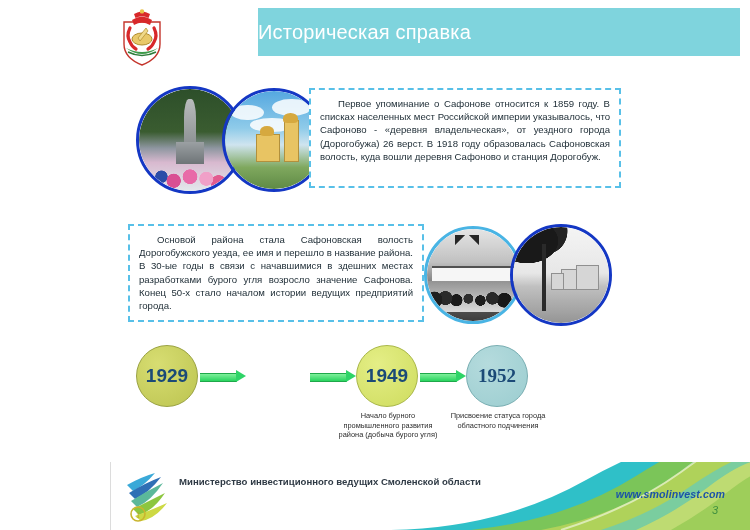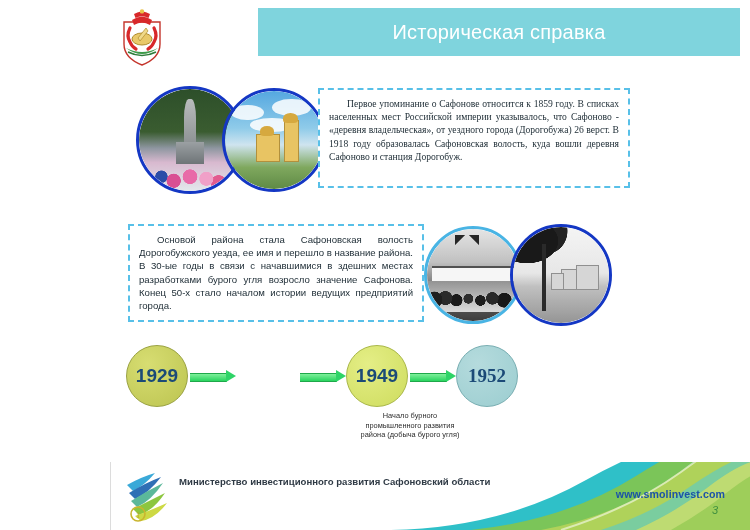--- a/index.html
+++ b/index.html
@@ -16,21 +16,21 @@
   .org-name{
     position:absolute;left:170px;top:10px;width:95px;
     font-size:9.5px;line-height:11.6px;color:#2f7fa8;
   }
   .title-bar{
     position:absolute;left:258px;top:8px;width:482px;height:48px;
     background:#7fd4dd;
   }
   .title-bar span{
     display:block;color:#ffffff;font-size:20px;line-height:48px;
-    text-align:center;letter-spacing:.2px;
+    text-align:left;letter-spacing:.2px;
   }
 
   
   .photo-pair{position:absolute;}
   .pcircle{
     position:absolute;border-radius:50%;overflow:hidden;
     box-sizing:border-box;
   }
   .pc-ring-dark{border:3px solid #1437c4;}
   .pc-ring-light{border:3px solid #49b4e4;}
@@ -118,21 +118,21 @@
   .textbox{
     position:absolute;box-sizing:border-box;
     border:2px dashed #58c0e8;background:#ffffff;
     padding:7px 9px 6px 9px;
     font-size:9.6px;line-height:13.2px;color:#1b2a33;
     text-align:justify;
   }
   .textbox p{margin:0;text-indent:18px;}
 
   
-  .timeline{position:absolute;left:108px;top:345px;width:470px;height:110px;}
+  .timeline{position:absolute;left:118px;top:345px;width:470px;height:110px;}
   .tl-node{position:absolute;top:0;}
   .tl-circle{
     width:62px;height:62px;border-radius:50%;
     display:flex;align-items:center;justify-content:center;
     font-size:19px;font-weight:bold;color:#1b4a77;
     box-sizing:border-box;
   }
   .c-olive {background:radial-gradient(circle at 35% 30%,#d7dd72,#bcc450);border:1px solid #9aa243;}
   .c-blue  {background:radial-gradient(circle at 35% 30%,#6ad6f5,#3cc5ef);border:1px solid #2a9dc4;}
   .c-lime  {background:radial-gradient(circle at 35% 30%,#e4ee86,#cedc5e);border:1px solid #a9b749;}
@@ -160,21 +160,21 @@
     background:#ffffff;border-left:1px solid #dcdcdc;overflow:hidden;
   }
   .min-logo{position:absolute;left:10px;top:7px;width:54px;height:54px;}
   .min-name{
     position:absolute;left:68px;top:14px;
     font-size:9.6px;line-height:12px;color:#2f3a45;font-weight:bold;
   }
   .footer-art{position:absolute;right:0;top:-34px;width:400px;height:102px;}
   .site-url{
     position:absolute;right:26px;top:26px;
-    font-size:10.6px;font-weight:bold;color:#1b53a8;letter-spacing:.1px;
+    font-size:10.6px;font-weight:bold;color:#1b53a8;letter-spacing:.1px;font-style:italic;
   }
   .page-num{
     position:absolute;right:33px;top:42px;
     font-size:11px;font-style:italic;color:#3f8f3f;
   }
 </style>
 </head>
 <body>
 
 <div class="slide">
@@ -212,21 +212,21 @@
         <div class="cloud" style="left:48%;top:8%;width:40%;height:18%;"></div>
         <div class="cloud" style="left:26%;top:28%;width:44%;height:14%;"></div>
         <div class="tower" style="left:60%;top:30%;width:13%;height:40%;"></div>
         <div class="dome" style="left:59%;top:22%;width:15%;height:11%;"></div>
         <div class="tower" style="left:32%;top:44%;width:22%;height:26%;"></div>
         <div class="dome" style="left:36%;top:36%;width:14%;height:10%;"></div>
       </div>
     </div>
   </div>
 
-  <div class="textbox" style="left:318px;top:88px;width:312px;height:100px;font-family:Liberation Serif, serif;">
+  <div class="textbox" style="left:309px;top:88px;width:312px;height:100px;">
     <p>Первое упоминание о Сафонове относится к 1859 году. В списках населенных мест Российской империи указывалось, что Сафоново - «деревня владельческая», от уездного города (Дорогобужа) 26 верст. В 1918 году образовалась Сафоновская волость, куда вошли деревня Сафоново и станция Дорогобуж.</p>
   </div>
 
   <div class="photo-pair" style="left:424px;top:224px;width:196px;height:100px;">
     <div class="pcircle pc-ring-light" style="left:0;top:2px;width:98px;height:98px;">
       <div class="pc-inner ph-mine">
         <div class="headgear"></div>
           <div class="shed"></div>
           <div class="crowd"></div>
       </div>
@@ -266,21 +266,22 @@
     </div>
     <div class="tl-arrow" style="left:302px;width:46px;">
       <div class="shaft"></div>
         <div class="head"></div>
     </div>
 
     <div class="tl-node" style="left:348px;font-family:Liberation Serif, serif;">
       <div class="tl-circle c-teal">1952</div>
     </div>
 
-    <div class="tl-caption" style="left:215px;width:110px;margin-left:32px;">Начало бурного промышленного развития района (добыча бурого угля)</div>
+    <div class="tl-caption" style="left:215px;width:110px;">Начало бурного промышленного развития района (добыча бурого угля)</div>
+    <div class="tl-caption" style="left:328px;width:104px;">Присвоение статуса города областного подчинения</div>
   </div>
 
   <div class="footer">
 
     <svg class="footer-art" viewBox="0 0 400 102" preserveAspectRatio="none">
       <path d="M40 102 Q150 100 235 52 Q310 10 400 -10 L400 102 Z" fill="#2fc0c8"></path>
       <path d="M120 102 Q215 92 285 48 Q345 10 400 -6 L400 102 Z" fill="#8fc63d" opacity=".80"></path>
       <path d="M190 102 Q265 88 320 50 Q362 20 400 8 L400 102 Z" fill="#b9d45a" opacity=".85"></path>
       <path d="M250 102 Q300 86 340 58 Q375 34 400 26 L400 102 Z" fill="#4ec8d8" opacity=".55"></path>
       <path d="M285 102 Q325 84 356 60 Q382 40 400 34 L400 102 Z" fill="#c5dd6d" opacity=".9"></path>
@@ -291,19 +292,19 @@
     <svg class="min-logo" viewBox="0 0 54 54">
       <path d="M6 16 Q20 8 34 4 Q24 16 12 22 Z" fill="#3aa9d8"></path>
       <path d="M8 24 Q24 14 40 8 Q28 24 14 30 Z" fill="#2f6fb5"></path>
       <path d="M10 32 Q26 22 42 14 Q30 32 16 38 Z" fill="#5bb89a"></path>
       <path d="M12 40 Q28 32 44 24 Q32 42 18 46 Z" fill="#8cc63f"></path>
       <path d="M14 47 Q28 42 46 34 Q34 50 20 52 Z" fill="#cdd944"></path>
       <circle cx="17" cy="45" r="7" fill="none" stroke="#c9b52e" stroke-width="1.6"></circle>
       <text x="17" y="49" font-size="9" fill="#b9a42a" text-anchor="middle" font-family="'Liberation Serif',serif">1</text>
     </svg>
 
-    <div class="min-name">Министерство инвестиционного развития Сафоновский области</div>
+    <div class="min-name">Министерство инвестиционного ведущих Смоленской области</div>
 
     <div class="site-url">www.smolinvest.com</div>
     <div class="page-num">3</div>
   </div>
 
 </div>
 
 </body></html>

